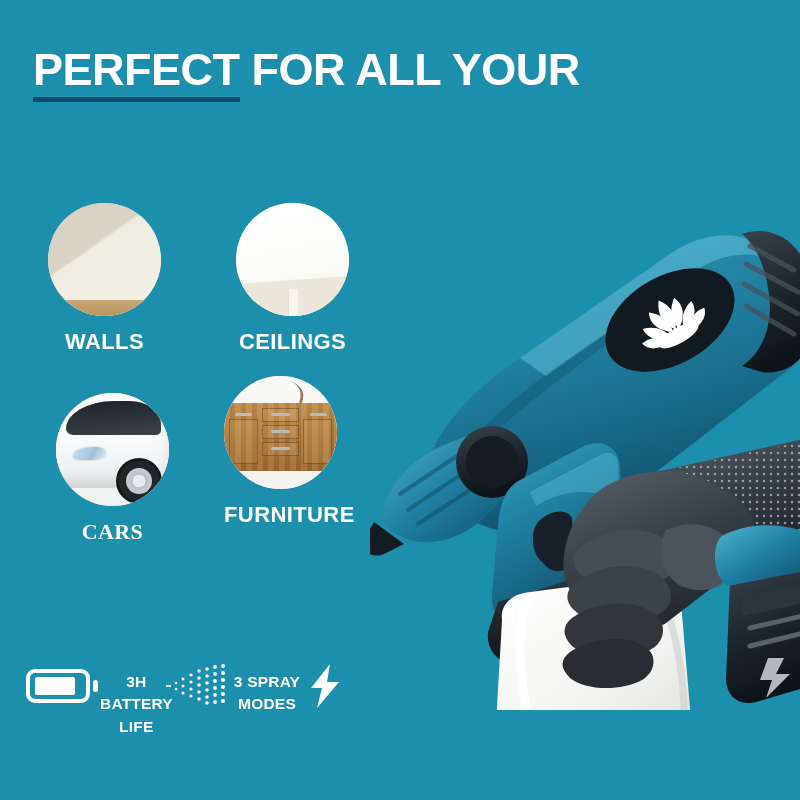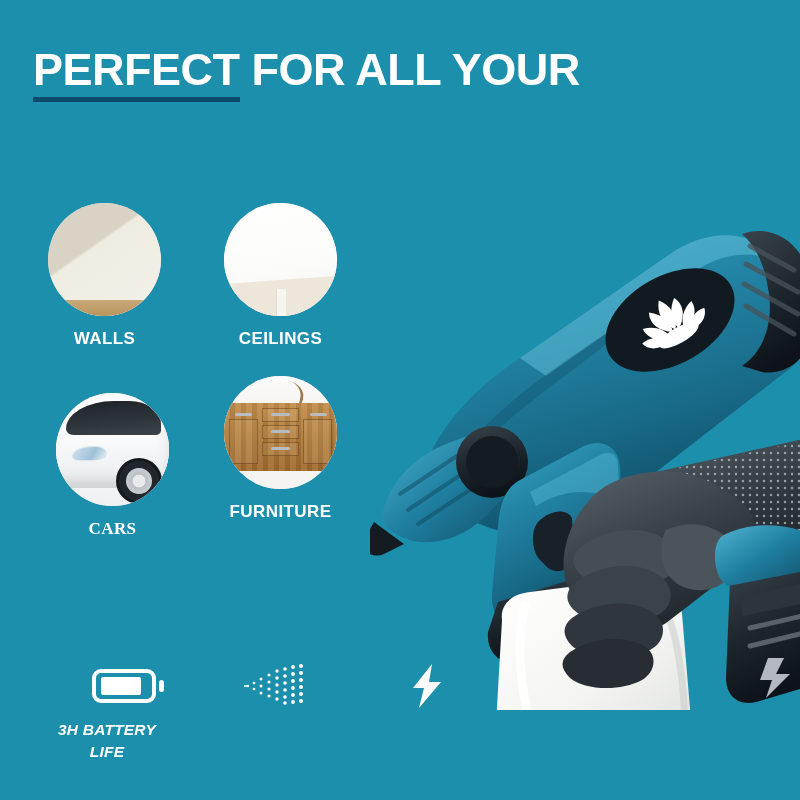--- a/index.html
+++ b/index.html
@@ -51,21 +51,21 @@
     border-radius: 50%;
     overflow: hidden;
     position: relative;
     background: #ddd;
   }
   .cat-label {
     margin-top: 13px;
     text-align: center;
     width: 113px;
     color: #ffffff;
-    font-size: 17px;
+    font-size: 22px;
     font-weight: bold;
     letter-spacing: 0.4px;
     text-transform: uppercase;
   }
 
   
   .art-walls {
     position: absolute; inset: 0;
     background:
       linear-gradient(145deg, #d8d3c4 0%, #d8d3c4 38%, #efece1 40%, #f3f1e8 100%);
@@ -225,23 +225,22 @@
     position: absolute;
     left: 26px;
     top: 662px;
     width: 420px;
     display: flex;
     z-index: 40;
   }
   .feature {
     width: 140px;
     display: flex;
-    flex-direction: column;
-    align-items: flex-end;
-    font-style: italic;
+    flex-direction: row;
+    align-items: flex-start;
   }
   .feature-icon {
     height: 48px;
     display: flex;
     align-items: center;
     justify-content: center;
   }
   .feature-label {
     margin-top: 9px;
     text-align: center;
@@ -273,21 +272,21 @@
     <span class="hl-emph">PERFECT</span><span> FOR ALL YOUR</span><br>
   </h1>
 
   <div class="cat" style="left:48px; top:203px;">
     <div class="cat-thumb">
       <div class="art-walls"></div>
     </div>
     <div class="cat-label">WALLS</div>
   </div>
 
-  <div class="cat" style="left:224px; top:203px;">
+  <div class="cat" style="left:236px; top:203px;">
     <div class="cat-thumb">
       <div class="art-ceilings"></div>
     </div>
     <div class="cat-label">CEILINGS</div>
   </div>
 
 
   <div class="cat" style="left:56px; top:393px;font-family:Liberation Serif, serif;">
     <div class="cat-thumb">
       <div class="art-cars">
@@ -500,20 +499,21 @@
             <circle cx="57" cy="2" r="2.0"></circle>
               <circle cx="57" cy="9" r="2.0"></circle>
               <circle cx="57" cy="16" r="2.0"></circle>
               <circle cx="57" cy="23" r="2.0"></circle>
               <circle cx="57" cy="30" r="2.0"></circle>
               <circle cx="57" cy="37" r="2.0"></circle>
             <path d="M0,21.2 h4 v1.6 h-4 Z"></path>
           </g>
         </svg>
       </div>
+      <div class="feature-label">3 SPRAY MODES</div>
     </div>
 
     <div class="feature">
       <div class="feature-icon">
         <svg width="38" height="46" viewBox="0 0 38 46">
           <path d="M24,1 L5,25 L16,25 L11,45 L33,19 L21,19 Z" fill="#ffffff"></path>
         </svg>
       </div>
     </div>
 

